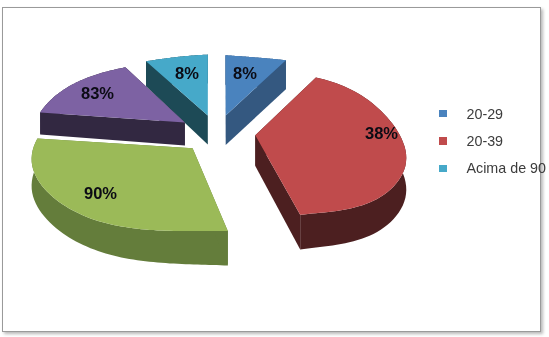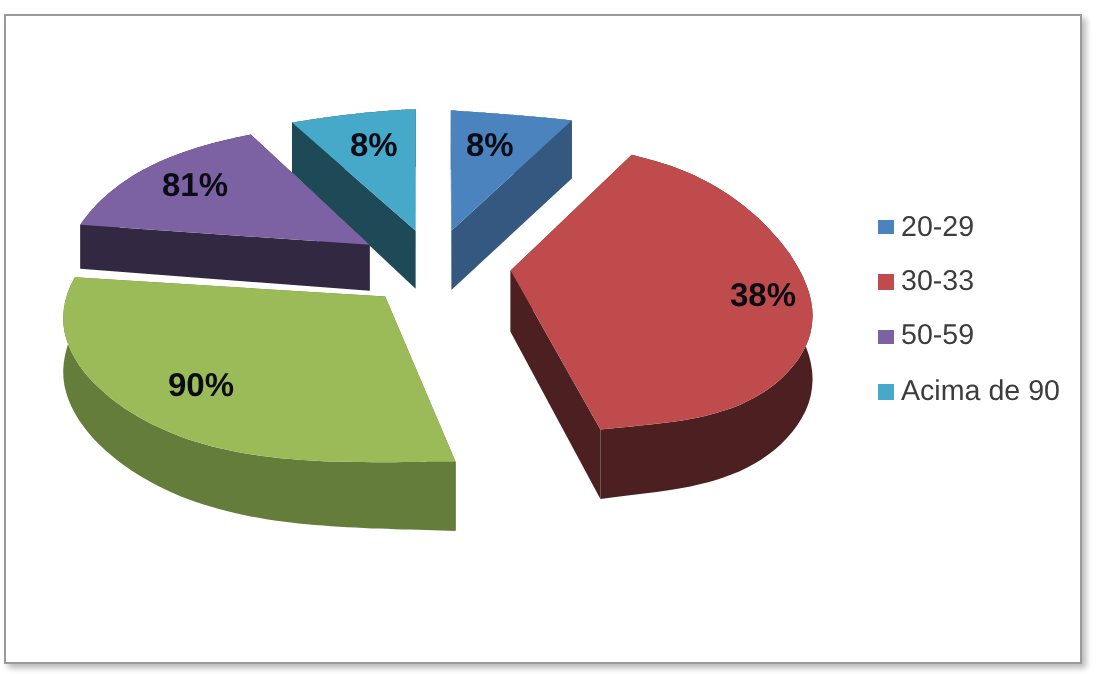--- a/index.html
+++ b/index.html
@@ -2,21 +2,21 @@
 <html><head>
 <meta charset="utf-8">
 <style>
 html,body{margin:0;padding:0;background:#ffffff;}
 body{width:549px;height:337px;overflow:hidden;font-family:"Liberation Sans",sans-serif;}
 #frame{position:absolute;left:2px;top:7px;width:539px;height:325px;background:#fff;border:1px solid #9a9a9a;box-sizing:border-box;box-shadow:2px 2px 3px rgba(0,0,0,0.28);}
 #chart{position:absolute;left:0;top:0;width:549px;height:337px;}
 svg{position:absolute;left:0;top:0;}
 .dl{position:absolute;font-weight:bold;font-size:16.5px;color:#0b0b14;white-space:nowrap;font-family:"Liberation Sans",sans-serif;}
 #legend{position:absolute;left:439px;top:100px;}
-.lg-item{display:flex;align-items:center;height:27.4px;}
+.lg-item{display:flex;align-items:center;height:27.4px;gap:16px;}
 .lg-sw{width:7.5px;height:7.5px;margin-right:4px;}
 .lg-tx{font-size:14.3px;color:#3c3c3c;font-family:"Liberation Sans",sans-serif;}
 </style>
 </head>
 <body>
 
 <div id="frame"></div>
 <div id="chart">
 <svg width="549" height="337" viewBox="0 0 549 337">
 <g>
@@ -45,34 +45,30 @@
 </g>
 <g>
 <path fill="#647d3b" d="M227.8 230.9 L224.1 230.9 L220.4 230.9 L216.7 230.9 L213.0 230.9 L209.2 231.0 L205.3 231.0 L201.5 231.0 L197.6 231.1 L193.7 231.1 L189.7 231.1 L185.7 231.1 L181.8 231.0 L177.7 231.0 L173.7 230.9 L169.7 230.8 L165.7 230.7 L161.6 230.6 L157.5 230.4 L153.5 230.1 L149.4 229.9 L145.4 229.5 L141.3 229.2 L137.3 228.7 L133.3 228.3 L129.3 227.7 L125.3 227.1 L121.3 226.5 L117.4 225.7 L113.4 224.9 L109.5 224.0 L105.7 223.1 L101.8 222.0 L98.0 220.9 L94.2 219.7 L90.5 218.4 L86.8 216.9 L83.2 215.4 L79.6 213.8 L76.0 212.1 L72.5 210.3 L69.1 208.4 L65.7 206.3 L62.4 204.2 L59.1 201.9 L55.9 199.5 L52.8 196.9 L49.9 194.3 L47.0 191.5 L44.4 188.7 L41.9 185.7 L39.6 182.6 L37.6 179.4 L35.8 176.1 L34.3 172.7 L33.1 169.3 L32.2 165.7 L31.7 162.1 L31.6 158.3 L31.9 154.5 L32.6 150.6 L33.7 146.7 L35.3 142.7 L37.4 138.6 L37.4 164.6 L35.3 168.8 L33.7 173.0 L32.6 177.1 L31.9 181.1 L31.6 185.0 L31.7 188.9 L32.2 192.7 L33.1 196.4 L34.3 200.0 L35.8 203.5 L37.6 206.9 L39.6 210.2 L41.9 213.4 L44.4 216.6 L47.0 219.6 L49.9 222.5 L52.8 225.3 L55.9 227.9 L59.1 230.5 L62.4 232.9 L65.7 235.2 L69.1 237.4 L72.5 239.4 L76.0 241.4 L79.6 243.2 L83.2 245.0 L86.8 246.6 L90.5 248.2 L94.2 249.6 L98.0 251.0 L101.8 252.2 L105.7 253.4 L109.5 254.5 L113.4 255.5 L117.4 256.5 L121.3 257.4 L125.3 258.2 L129.3 258.9 L133.3 259.6 L137.3 260.2 L141.3 260.8 L145.4 261.3 L149.4 261.7 L153.5 262.1 L157.5 262.5 L161.6 262.8 L165.7 263.1 L169.7 263.4 L173.7 263.6 L177.7 263.8 L181.8 264.0 L185.7 264.2 L189.7 264.3 L193.7 264.4 L197.6 264.6 L201.5 264.7 L205.3 264.8 L209.2 264.9 L213.0 265.0 L216.7 265.1 L220.4 265.2 L224.1 265.4 L227.8 265.5 Z"></path>
 <path fill="#647d3b" d="M192.6 148.3 L227.8 230.9 L227.8 265.5 L192.6 180.3 Z"></path>
 <path fill="#647d3b" d="M192.6 148.3 L37.4 138.6 L37.4 164.6 L192.6 180.3 Z"></path>
 <path fill="#9bba58" d="M192.6 148.3 L227.8 230.9 L224.1 230.9 L220.4 230.9 L216.7 230.9 L213.0 230.9 L209.2 231.0 L205.3 231.0 L201.5 231.0 L197.6 231.1 L193.7 231.1 L189.7 231.1 L185.7 231.1 L181.8 231.0 L177.7 231.0 L173.7 230.9 L169.7 230.8 L165.7 230.7 L161.6 230.6 L157.5 230.4 L153.5 230.1 L149.4 229.9 L145.4 229.5 L141.3 229.2 L137.3 228.7 L133.3 228.3 L129.3 227.7 L125.3 227.1 L121.3 226.5 L117.4 225.7 L113.4 224.9 L109.5 224.0 L105.7 223.1 L101.8 222.0 L98.0 220.9 L94.2 219.7 L90.5 218.4 L86.8 216.9 L83.2 215.4 L79.6 213.8 L76.0 212.1 L72.5 210.3 L69.1 208.4 L65.7 206.3 L62.4 204.2 L59.1 201.9 L55.9 199.5 L52.8 196.9 L49.9 194.3 L47.0 191.5 L44.4 188.7 L41.9 185.7 L39.6 182.6 L37.6 179.4 L35.8 176.1 L34.3 172.7 L33.1 169.3 L32.2 165.7 L31.7 162.1 L31.6 158.3 L31.9 154.5 L32.6 150.6 L33.7 146.7 L35.3 142.7 L37.4 138.6 Z"></path>
 </g>
 </svg>
 <div class="dl" style="left:175px;top:64px">8%</div>
 <div class="dl" style="left:233px;top:64px">8%</div>
-<div class="dl" style="left:365px;top:139px">38%</div>
+<div class="dl" style="left:365px;top:124px">38%</div>
 <div class="dl" style="left:84px;top:184px">90%</div>
-<div class="dl" style="left:81px;top:84px">81%</div>
+<div class="dl" style="left:81px;top:84px">83%</div>
 </div>
 <div id="legend">
 <div class="lg-item">
       <span class="lg-sw" style="background:#4a83be"></span>
       <span class="lg-tx">20-29</span>
     </div>
 <div class="lg-item">
       <span class="lg-sw" style="background:#c04b4c"></span>
-      <span class="lg-tx">30-33</span>
-    </div>
-<div class="lg-item">
-      <span class="lg-sw" style="background:#7d62a3"></span>
-      <span class="lg-tx">50-59</span>
+      <span class="lg-tx">20-39</span>
     </div>
 <div class="lg-item">
       <span class="lg-sw" style="background:#46a9c9"></span>
       <span class="lg-tx">Acima de 90</span>
     </div>
 </div>
 
 </body></html>

